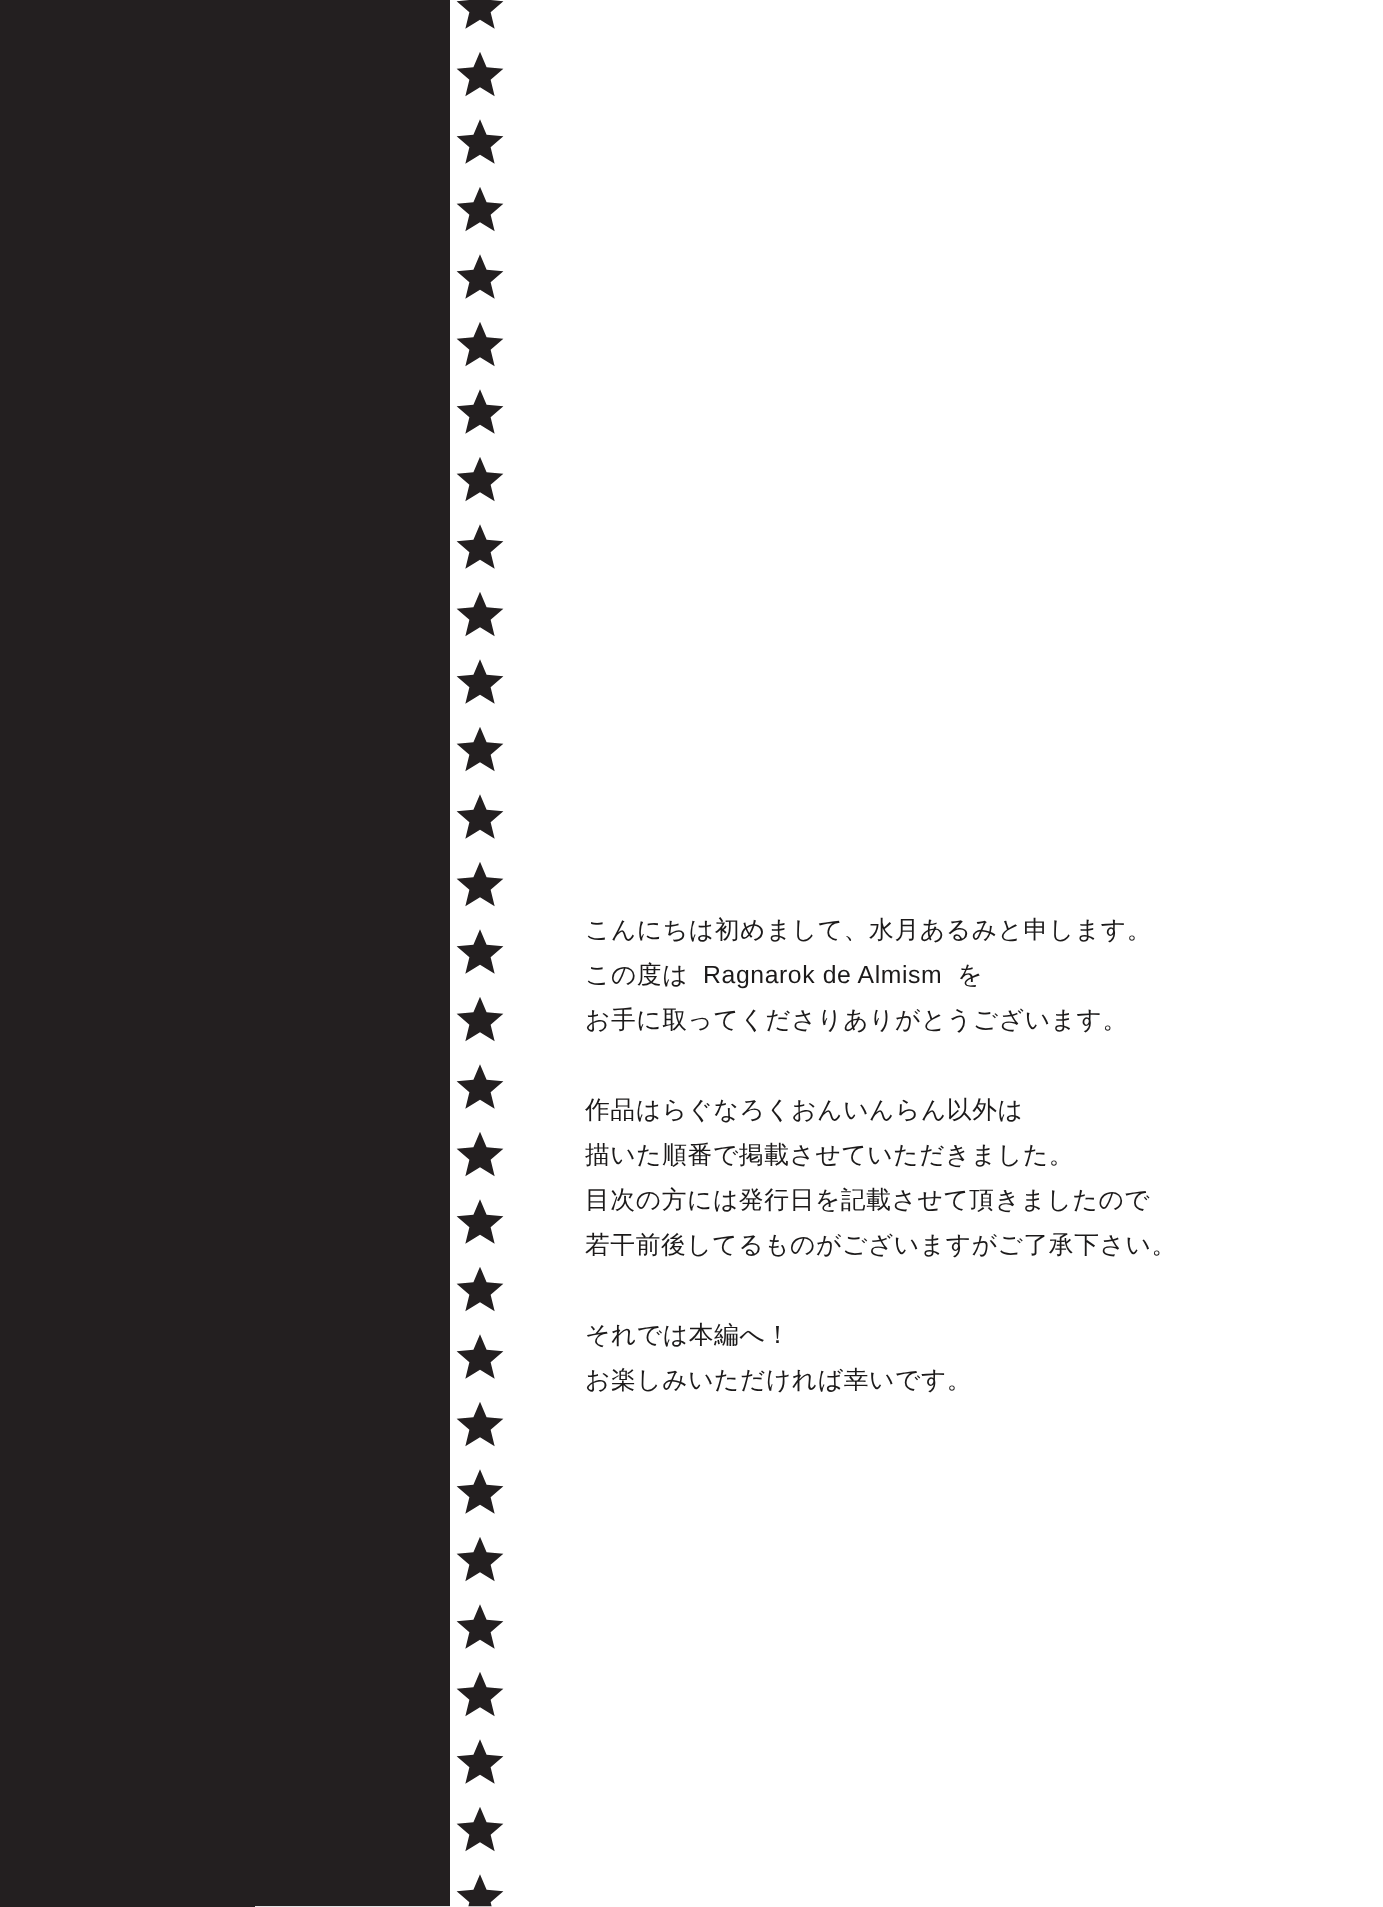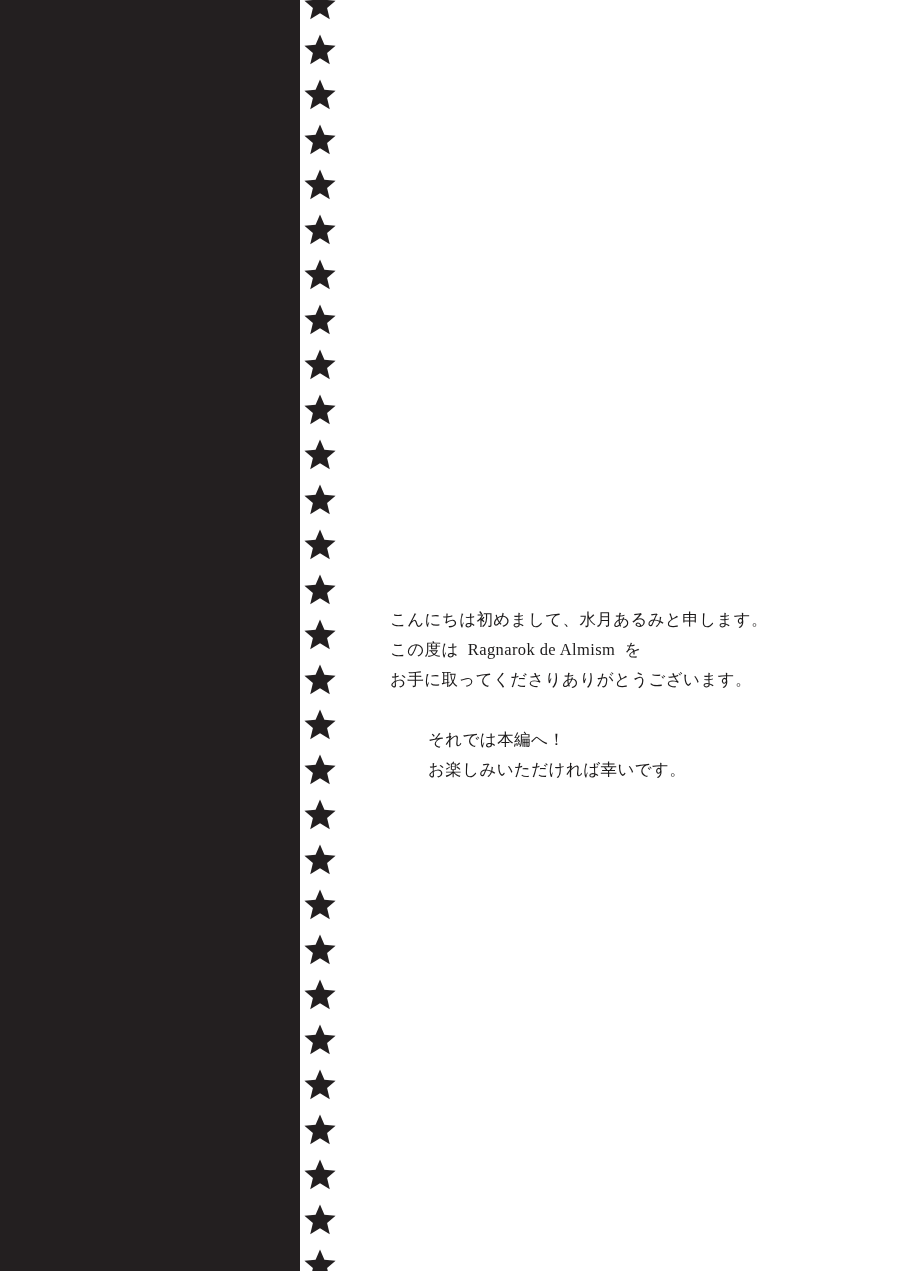--- a/index.html
+++ b/index.html
@@ -6,21 +6,21 @@
     margin: 0;
     padding: 0;
     background: #ffffff;
   }
   .page {
     position: relative;
     width: 846px;
     height: 1271px;
     background: #ffffff;
     overflow: hidden;
-    font-family: Liberation Serif, serif;
+    font-family: Liberation Sans, sans-serif;
   }
   
   .dark-panel {
     position: absolute;
     left: 0;
     top: 0;
     width: 300px;
     height: 1271px;
     background: #231f20;
   }
@@ -57,21 +57,21 @@
     color: #1c1a1a;
     font-size: 16.5px;
     line-height: 30px;
     letter-spacing: 0.4px;
     white-space: pre-wrap;
   }
   .para {
     margin: 0 0 30px 0;
     white-space: pre-wrap;
   }
-  .para:last-child { margin-bottom: 0; margin-left: 38px; }
+  .para:last-child { margin-bottom: 0; }
 </style>
 </head>
 <body>
 
 <div class="page">
 
   <div class="dark-panel"></div>
 
   <div class="star-strip" id="star-strip">
       <span class="star">
@@ -216,16 +216,19 @@
       </span>
       <span class="star">
         <svg viewBox="0 0 24 24" width="34" height="34">
           <polygon fill="#231f20" points="12,1 15.1,8.3 23,9 17,14.2 18.9,22 12,17.8 5.1,22 7,14.2 1,9 8.9,8.3"></polygon>
         </svg>
       </span>
     </div>
 
   <div class="text-block" id="text-block"><p class="para">こんにちは初めまして、水月あるみと申します。
 この度は  Ragnarok de Almism  を
-お手に取ってくださりありがとうございます。</p><p class="para">それでは本編へ！
+お手に取ってくださりありがとうございます。</p><p class="para">作品はらぐなろくおんいんらん以外は
+描いた順番で掲載させていただきました。
+目次の方には発行日を記載させて頂きましたので
+若干前後してるものがございますがご了承下さい。</p><p class="para">それでは本編へ！
 お楽しみいただければ幸いです。</p></div>
 
 </div>
 
 </body></html>

